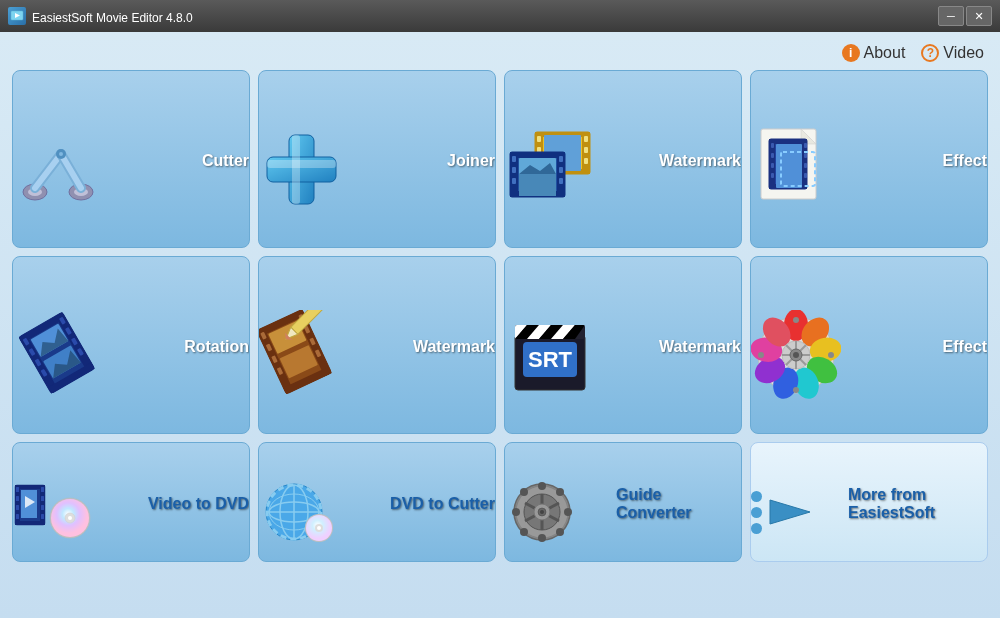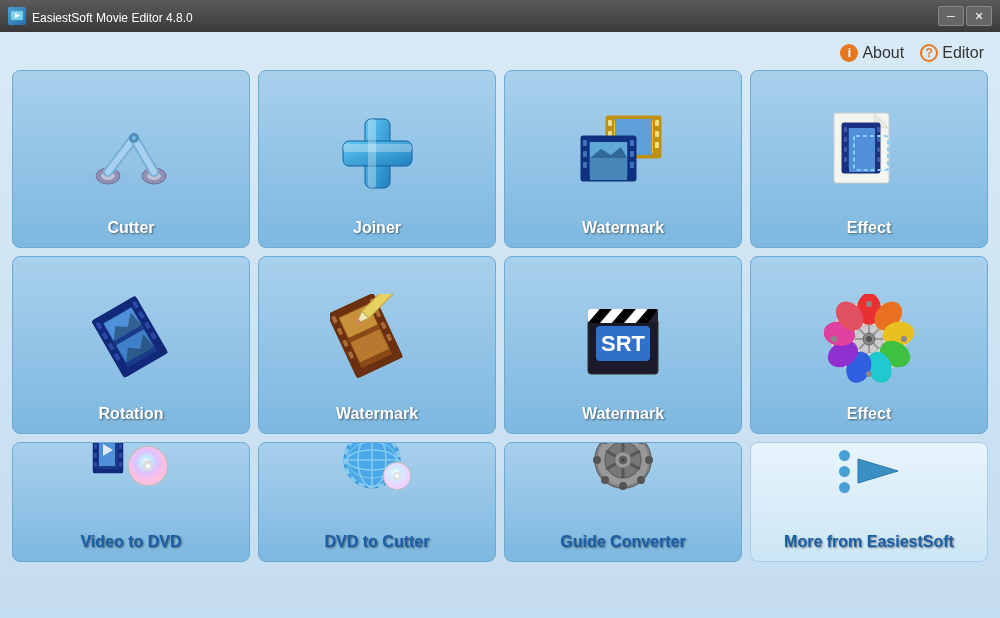--- a/index.html
+++ b/index.html
@@ -136,44 +136,42 @@
     .grid-row.bottom-row {
       grid-template-columns: repeat(4, 1fr);
     }
 
     
     .tool-card {
       background: linear-gradient(to bottom, #a8d0ec, #7db8e0);
       border: 1px solid #6aaad4;
       border-radius: 8px;
       display: flex;
-      flex-direction: column;
+      flex-direction: row;
       align-items: center;
       justify-content: flex-end;
       cursor: pointer;
       transition: background 0.1s;
       position: relative;
       overflow: hidden;
-      padding-bottom: 10px;
     }
 
     .tool-card.tall {
       height: 178px;
     }
 
     .tool-card.short {
       height: 120px;
       gap: 36px;
     }
 
     .tool-icon-area {
       flex: 1;
       display: flex;
       align-items: center;
-      justify-content: center;
       width: 100%;
       margin-top: 20px;
     }
 
     .tool-label {
       font-size: 16px;
       font-weight: bold;
       color: white;
       text-shadow: 1px 1px 2px rgba(0,0,0,0.5);
       margin-top: 4px;
@@ -211,21 +209,21 @@
 
 <div class="main-content">
 
   <div class="top-bar">
     <div class="top-link">
       <div class="top-link-icon about-icon">i</div>
       <span class="top-link-label">About</span>
     </div>
     <div class="top-link">
       <div class="top-link-icon guide-icon">?</div>
-      <span class="top-link-label">Editor</span>
+      <span class="top-link-label">Video</span>
     </div>
   </div>
 
   <div class="grid-container">
 
     <div class="grid-row">
 
       <div class="tool-card tall">
         <div class="tool-icon-area">
           <svg width="90" height="90" viewBox="0 0 90 90">

